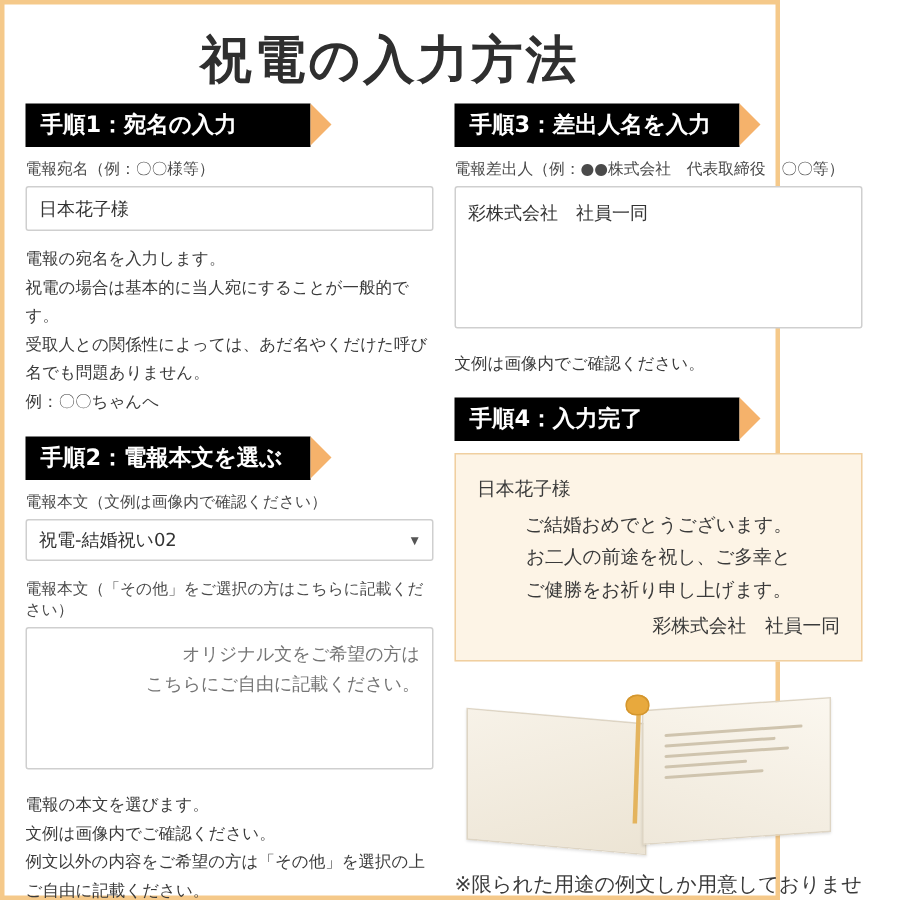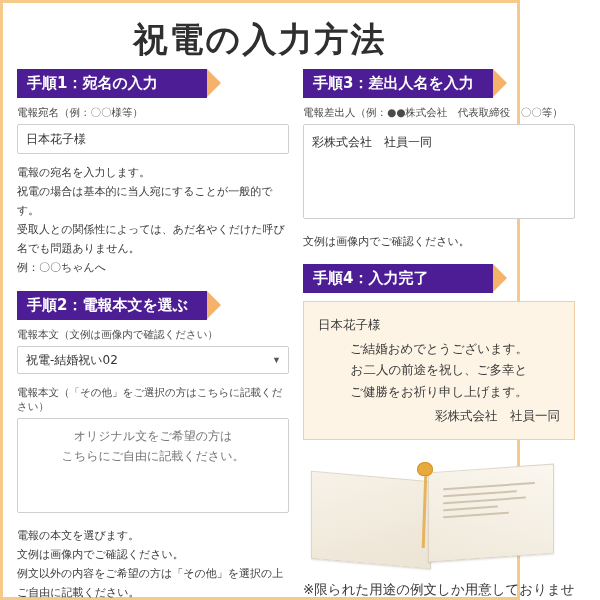--- a/index.html
+++ b/index.html
@@ -38,21 +38,21 @@
     gap: 14px;
   }
   .col {
     width: 272px;
     flex: 0 0 272px;
   }
   
   .step {
     position: relative;
     display: block;
-    background: #4c1d95;
+    background: #000000;
     color: #ffffff;
     font-size: 15px;
     font-weight: bold;
     padding: 5px 10px 5px 10px;
     width: 190px;
     box-sizing: border-box;
     margin-bottom: 8px;
     font-family: "DejaVu Sans", sans-serif;
   }
   .step::after {
@@ -93,21 +93,21 @@
     font-size: 12px;
     color: #333;
     background: #fff;
     resize: none;
     font-family: "DejaVu Sans", sans-serif;
     outline: none;
     line-height: 1.6;
   }
   .textarea.placeholder {
     color: #9a9a9a;
-    text-align: center;
+    text-align: right;
   }
   .selectwrap {
     position: relative;
     width: 100%;
   }
   select.select {
     width: 100%;
     box-sizing: border-box;
     border: 1px solid #cfcfcf;
     border-radius: 2px;

